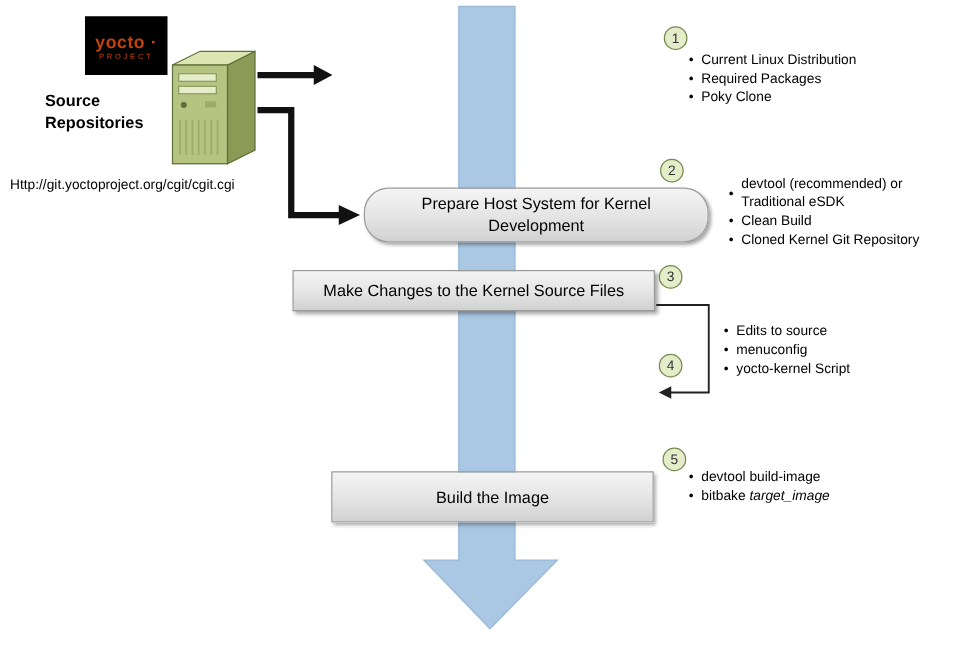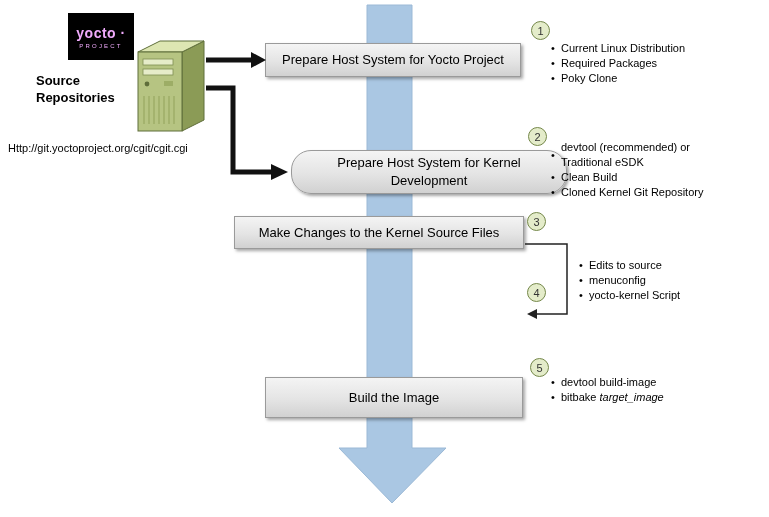--- a/index.html
+++ b/index.html
@@ -5,21 +5,21 @@
   * { margin:0; padding:0; box-sizing:border-box; }
   html,body { background:#fff; }
   body { font-family:"Liberation Sans","DejaVu Sans",sans-serif; color:#000; }
   .canvas { position:relative; width:769px; height:517px; background:#fff; overflow:hidden; }
   .abs { position:absolute; }
 
   .flow-svg { left:0; top:0; z-index:1; }
   .over-svg { left:0; top:0; z-index:4; }
 
   .logo { position:absolute; left:68px; top:13px; width:66px; height:47px; background:#000;
-          color:#f0abfc; display:flex; flex-direction:column; align-items:center; justify-content:center; z-index:2; }
+          color:#c2410c; display:flex; flex-direction:column; align-items:center; justify-content:center; z-index:2; }
   .logo .brand { font-size:14px; font-weight:bold; letter-spacing:.5px; }
   .logo .sub   { font-size:6px; letter-spacing:2.2px; margin-top:2px; }
 
   .src-title { position:absolute; left:36px; top:72px; width:112px; font-size:13px; font-weight:bold;
                line-height:17px; z-index:2; }
   .src-url   { position:absolute; left:8px; top:142px; font-size:11px; z-index:2; }
 
   .step-box { position:absolute; z-index:2; display:flex; align-items:center; justify-content:center;
               text-align:center; font-size:13px; line-height:1.35; padding:2px 8px; color:#000;
               background:linear-gradient(180deg,#f4f4f4 0%,#e4e4e4 55%,#d1d1d1 100%);
@@ -79,21 +79,20 @@
     <g>
       <path d="M 206 88 L 233 88 L 233 172 L 272 172" fill="none" stroke="#111" stroke-width="5"></path>
       <polygon points="271,164 288,172 271,180" fill="#111"></polygon>
     </g>
     <g>
       <path d="M 525 244 L 567 244 L 567 314 L 536 314" fill="none" stroke="#222" stroke-width="1.5"></path>
       <polygon points="537,309 527,314 537,319" fill="#222"></polygon>
     </g>
   </svg>
 
-  <div class="step-box" style="left:265px; top:43px;  width:256px; height:34px;">Prepare Host System for Yocto Project</div>
   <div class="step-box" style="left:291px; top:150px; width:276px; height:44px;border-radius:20px;">Prepare Host System for Kernel Development</div>
   <div class="step-box" style="left:234px; top:216px; width:290px; height:33px;">Make Changes to the Kernel Source Files</div>
   <div class="step-box" style="left:265px; top:377px; width:258px; height:41px;">Build the Image</div>
 
   <div class="circle" style="left:531px; top:21px;">1</div>
   <div class="circle" style="left:528px; top:127px;">2</div>
   <div class="circle" style="left:527px; top:212px;">3</div>
   <div class="circle" style="left:527px; top:283px;">4</div>
   <div class="circle" style="left:530px; top:358px;">5</div>
 
@@ -102,21 +101,21 @@
       <span class="btxt">Current Linux Distribution</span>
       </div>
     <div class="bullet">
       <span class="btxt">Required Packages</span>
       </div>
     <div class="bullet">
       <span class="btxt">Poky Clone</span>
       </div>
   </div>
 
-  <div class="bullets" style="left:551px; top:140px; width:162px;">
+  <div class="bullets" style="left:583px; top:140px; width:162px;">
     <div class="bullet">
       <span class="btxt">devtool (recommended) or Traditional eSDK</span>
       </div>
     <div class="bullet">
       <span class="btxt">Clean Build</span>
       </div>
     <div class="bullet">
       <span class="btxt">Cloned Kernel Git Repository</span>
       </div>
   </div>

